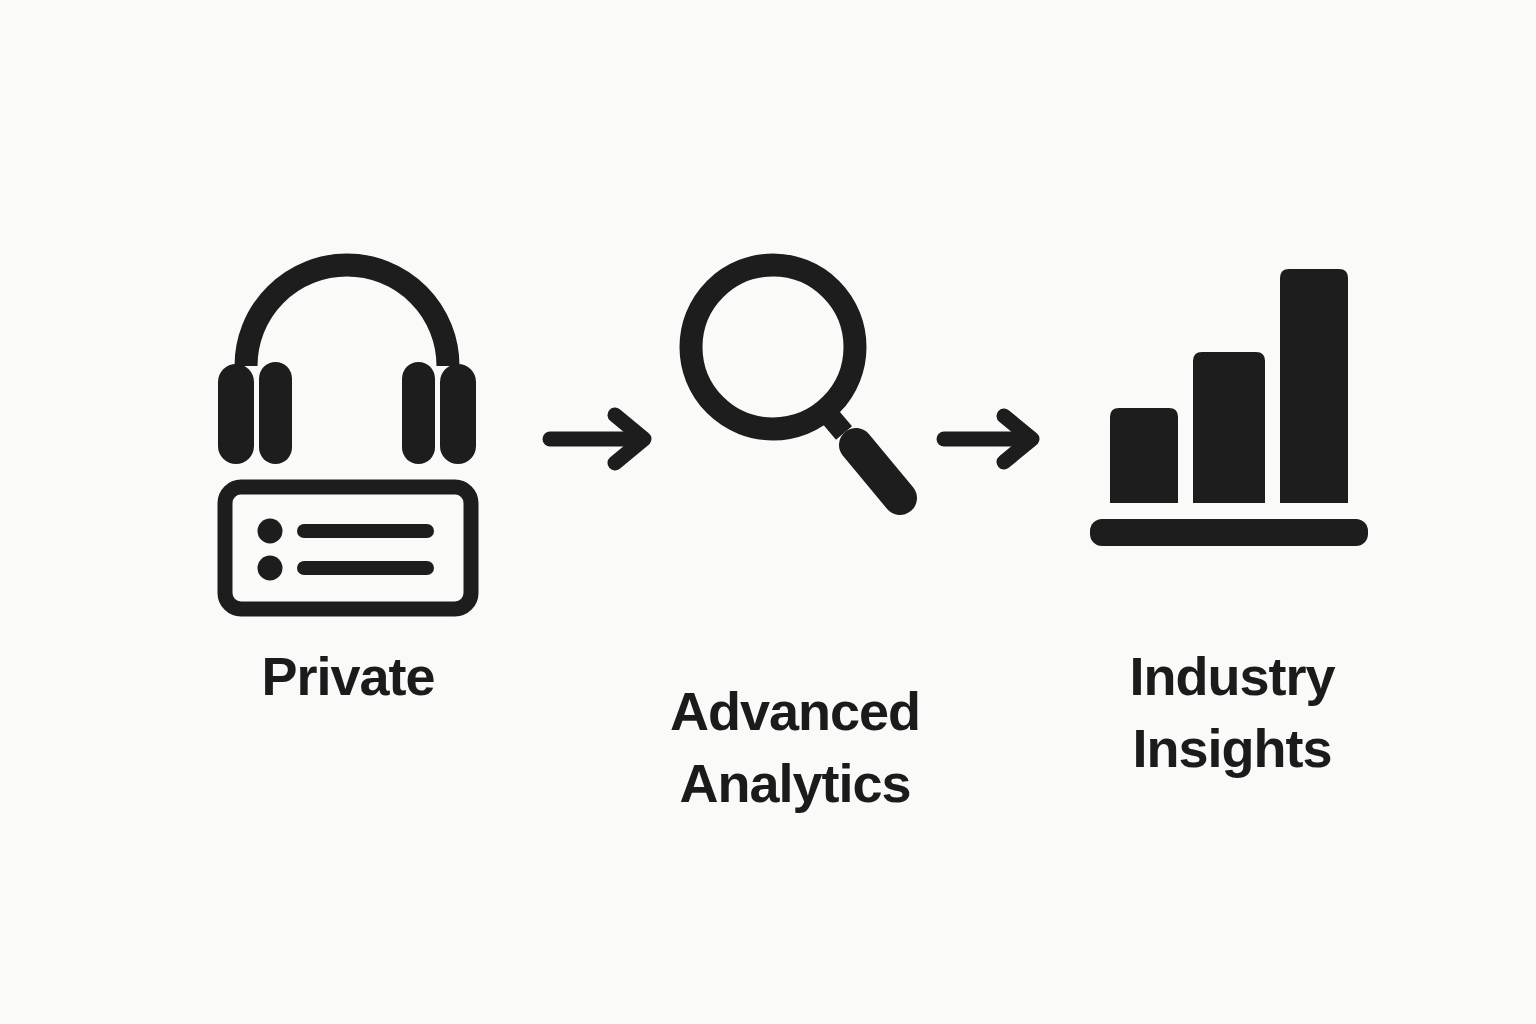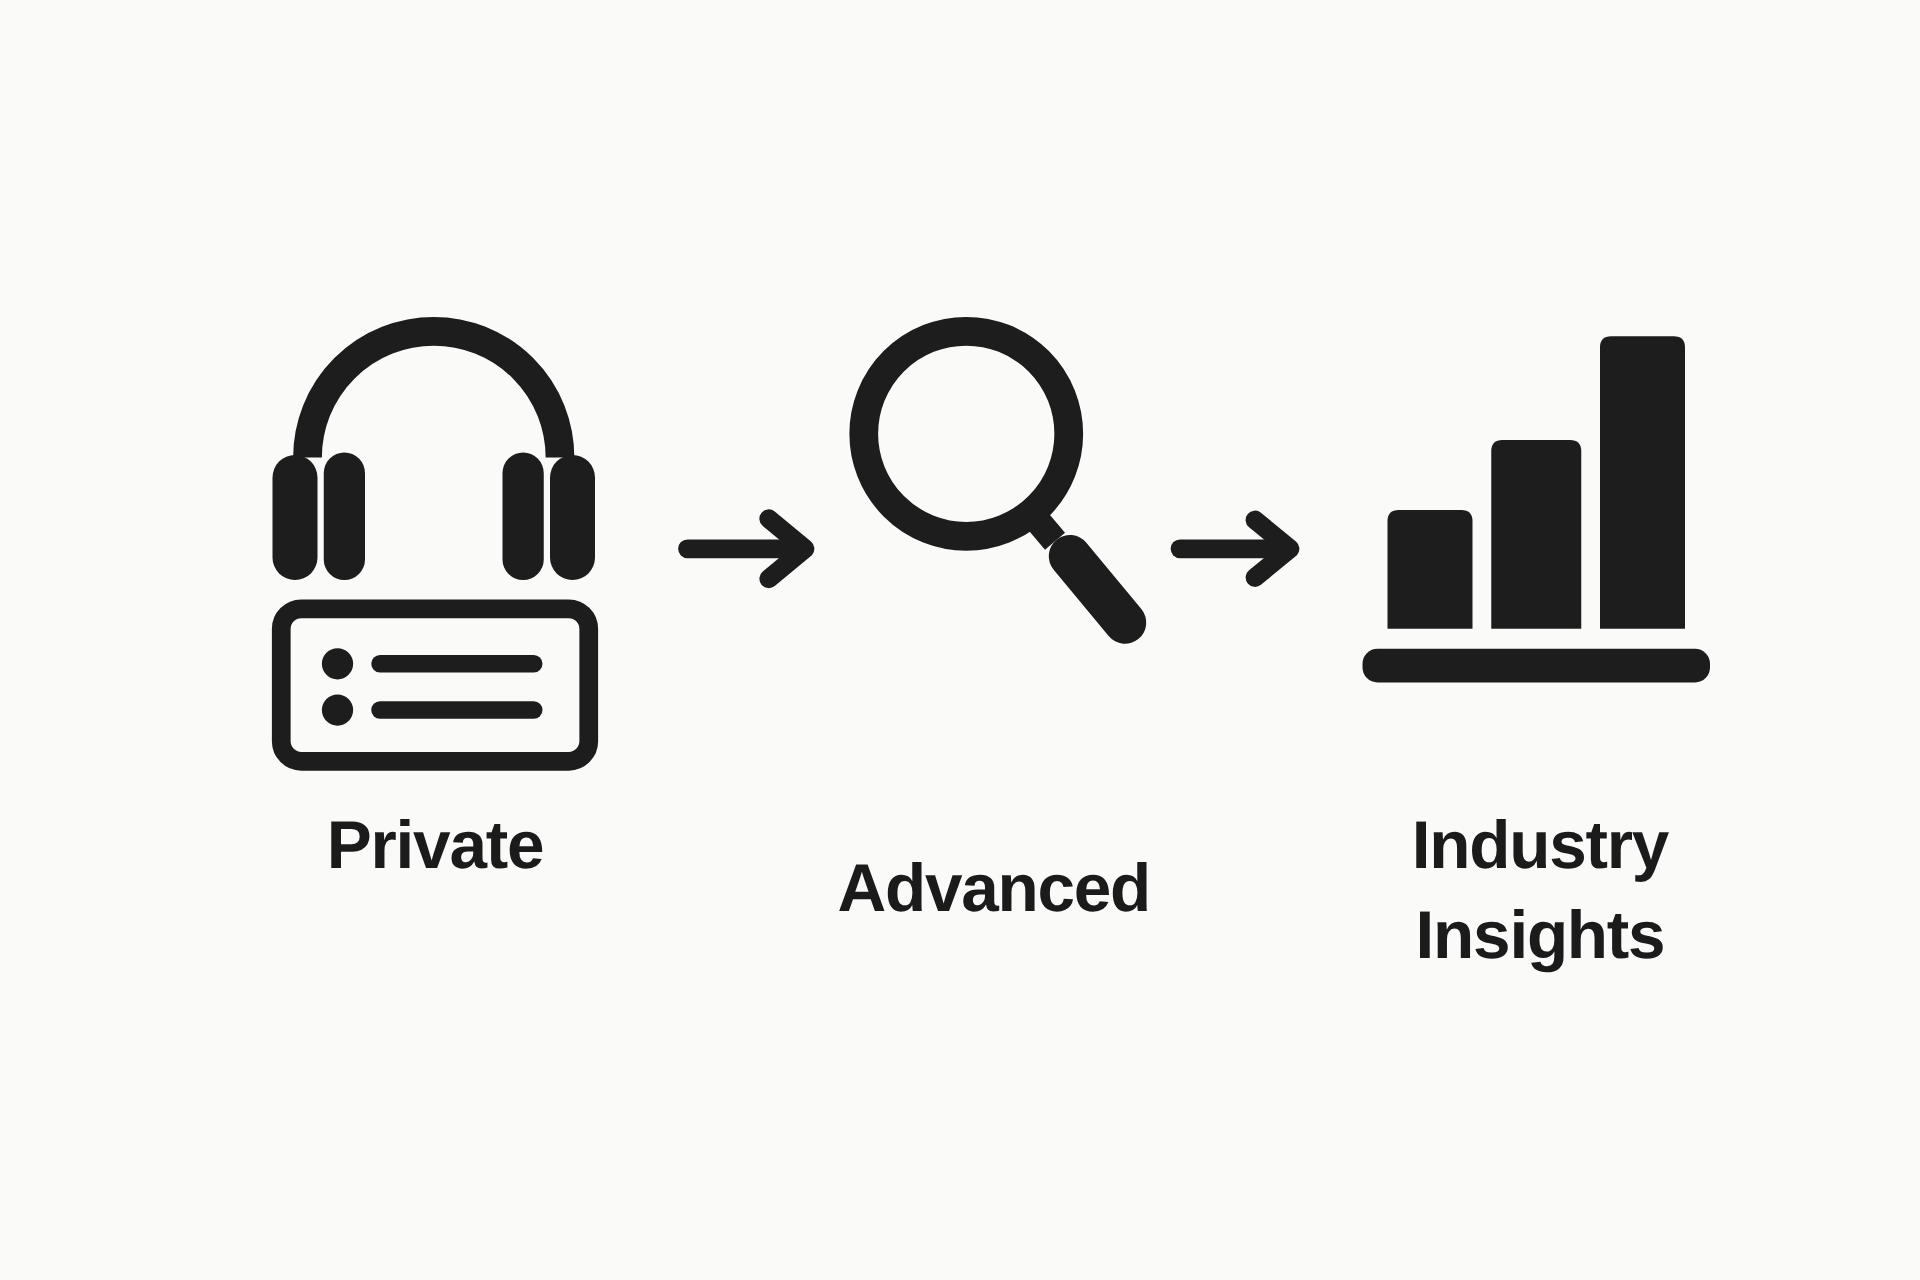--- a/index.html
+++ b/index.html
@@ -84,20 +84,21 @@
       <rect x="5" y="257" width="278" height="27" rx="12"></rect>
     </g>
   </svg>
 
   <div class="step-label" style="left:98px;">
     <span>Private</span>
   </div>
 
   <div class="step-label" style="left:545px;margin-top:35px;">
     <span>Advanced</span>
+    <span>Analytics</span>
   </div>
 
   <div class="step-label" style="left:982px;">
     <span>Industry</span>
     <span>Insights</span>
   </div>
 
 </div>
 
 </body></html>

